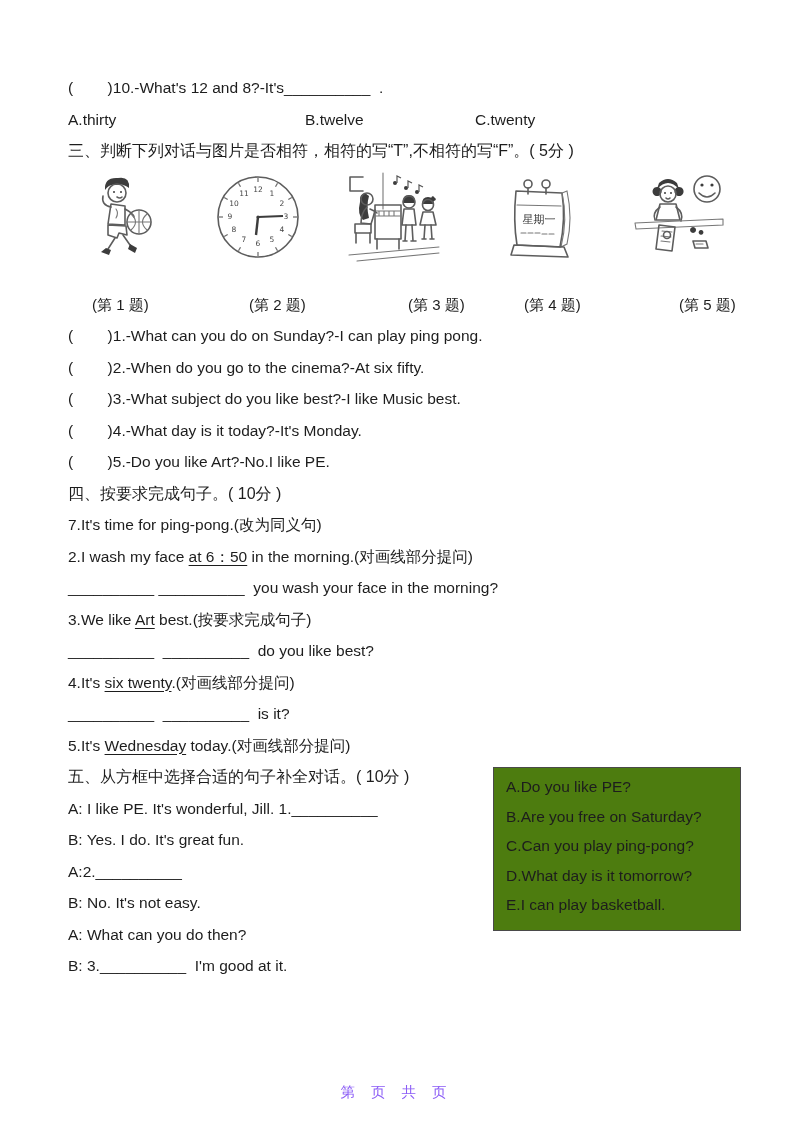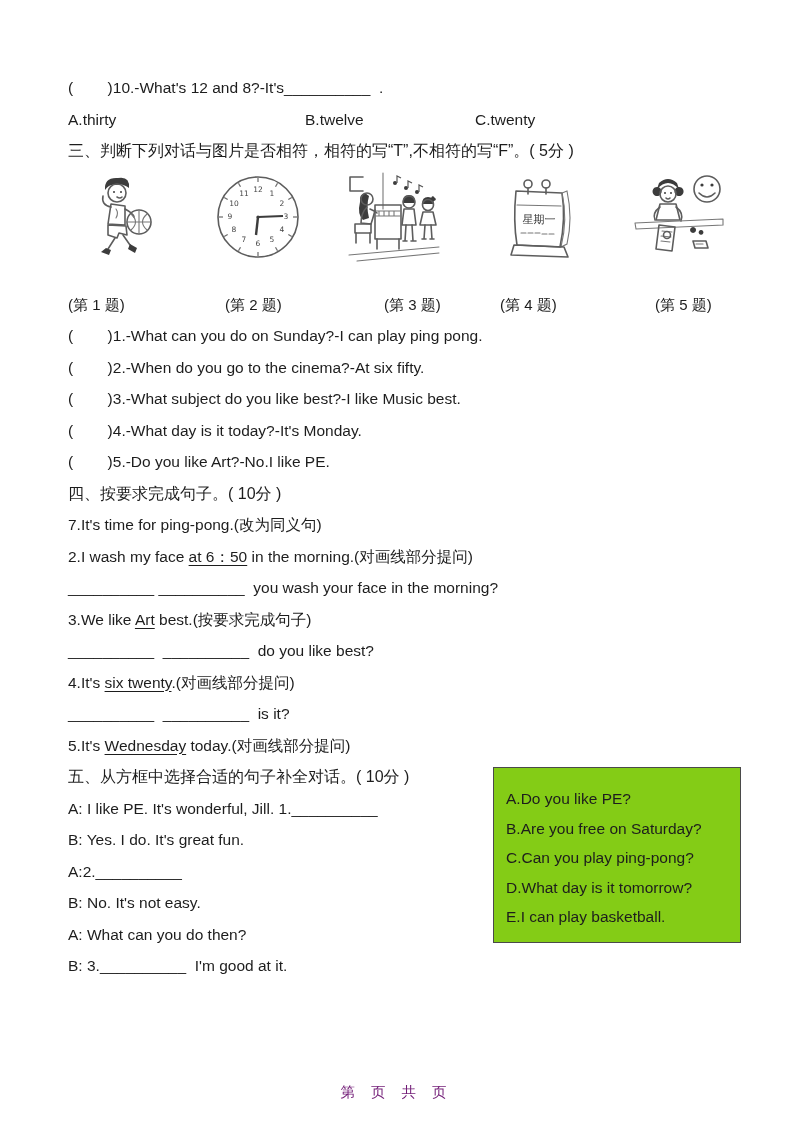--- a/index.html
+++ b/index.html
@@ -19,34 +19,34 @@
   
   .pictures{position:relative;height:122px;}
   .fig{position:absolute;top:2px;}
   .fig svg{display:block;}
   .sketch{stroke:#5d5d5d;fill:none;stroke-width:1.6;stroke-linecap:round;stroke-linejoin:round;}
   .sketch-thin{stroke:#777;fill:none;stroke-width:1.1;stroke-linecap:round;}
   .ink{fill:#3c3c3c;stroke:none;}
   .clock-num{font-size:7.5px;fill:#444;text-anchor:middle;dominant-baseline:middle;font-family:"DejaVu Sans",sans-serif;}
   .cal-text{font-size:11px;fill:#333;text-anchor:middle;font-family:"DejaVu Sans",sans-serif;}
   
-  .labels-row{position:relative;height:31.5px;font-size:15px;}
+  .labels-row{position:relative;height:31.5px;font-size:15px;margin-left:24px;}
   .labels-row span{position:absolute;top:0;line-height:31.5px;white-space:pre;}
   .lb1{left:0;} .lb2{left:157px;} .lb3{left:316px;} .lb4{left:432px;} .lb5{left:587px;}
   
   .sec5{position:relative;}
   .choice-box{
     position:absolute;left:425px;top:6px;width:222px;
-    border:1.5px solid #4a4a4a;background:#84cc16;
-    padding:16px 12px 10px 12px;
+    border:1.5px solid #4a4a4a;background:#4d7c0f;
+    padding:4px 12px 10px 12px;
   }
   .choice-box .row{line-height:29.5px;font-size:15.5px;}
   .footer{
     position:absolute;bottom:20px;left:0;width:100%;
-    text-align:center;font-size:14.5px;color:#701a75;letter-spacing:6px;
+    text-align:center;font-size:14.5px;color:#8b5cf6;letter-spacing:6px;
   }
 </style>
 </head>
 <body>
 
 <div class="content">
 
   <div class="row">(        )10.-What's 12 and 8?-It's__________  .</div>
 
   <div class="row options-row">

